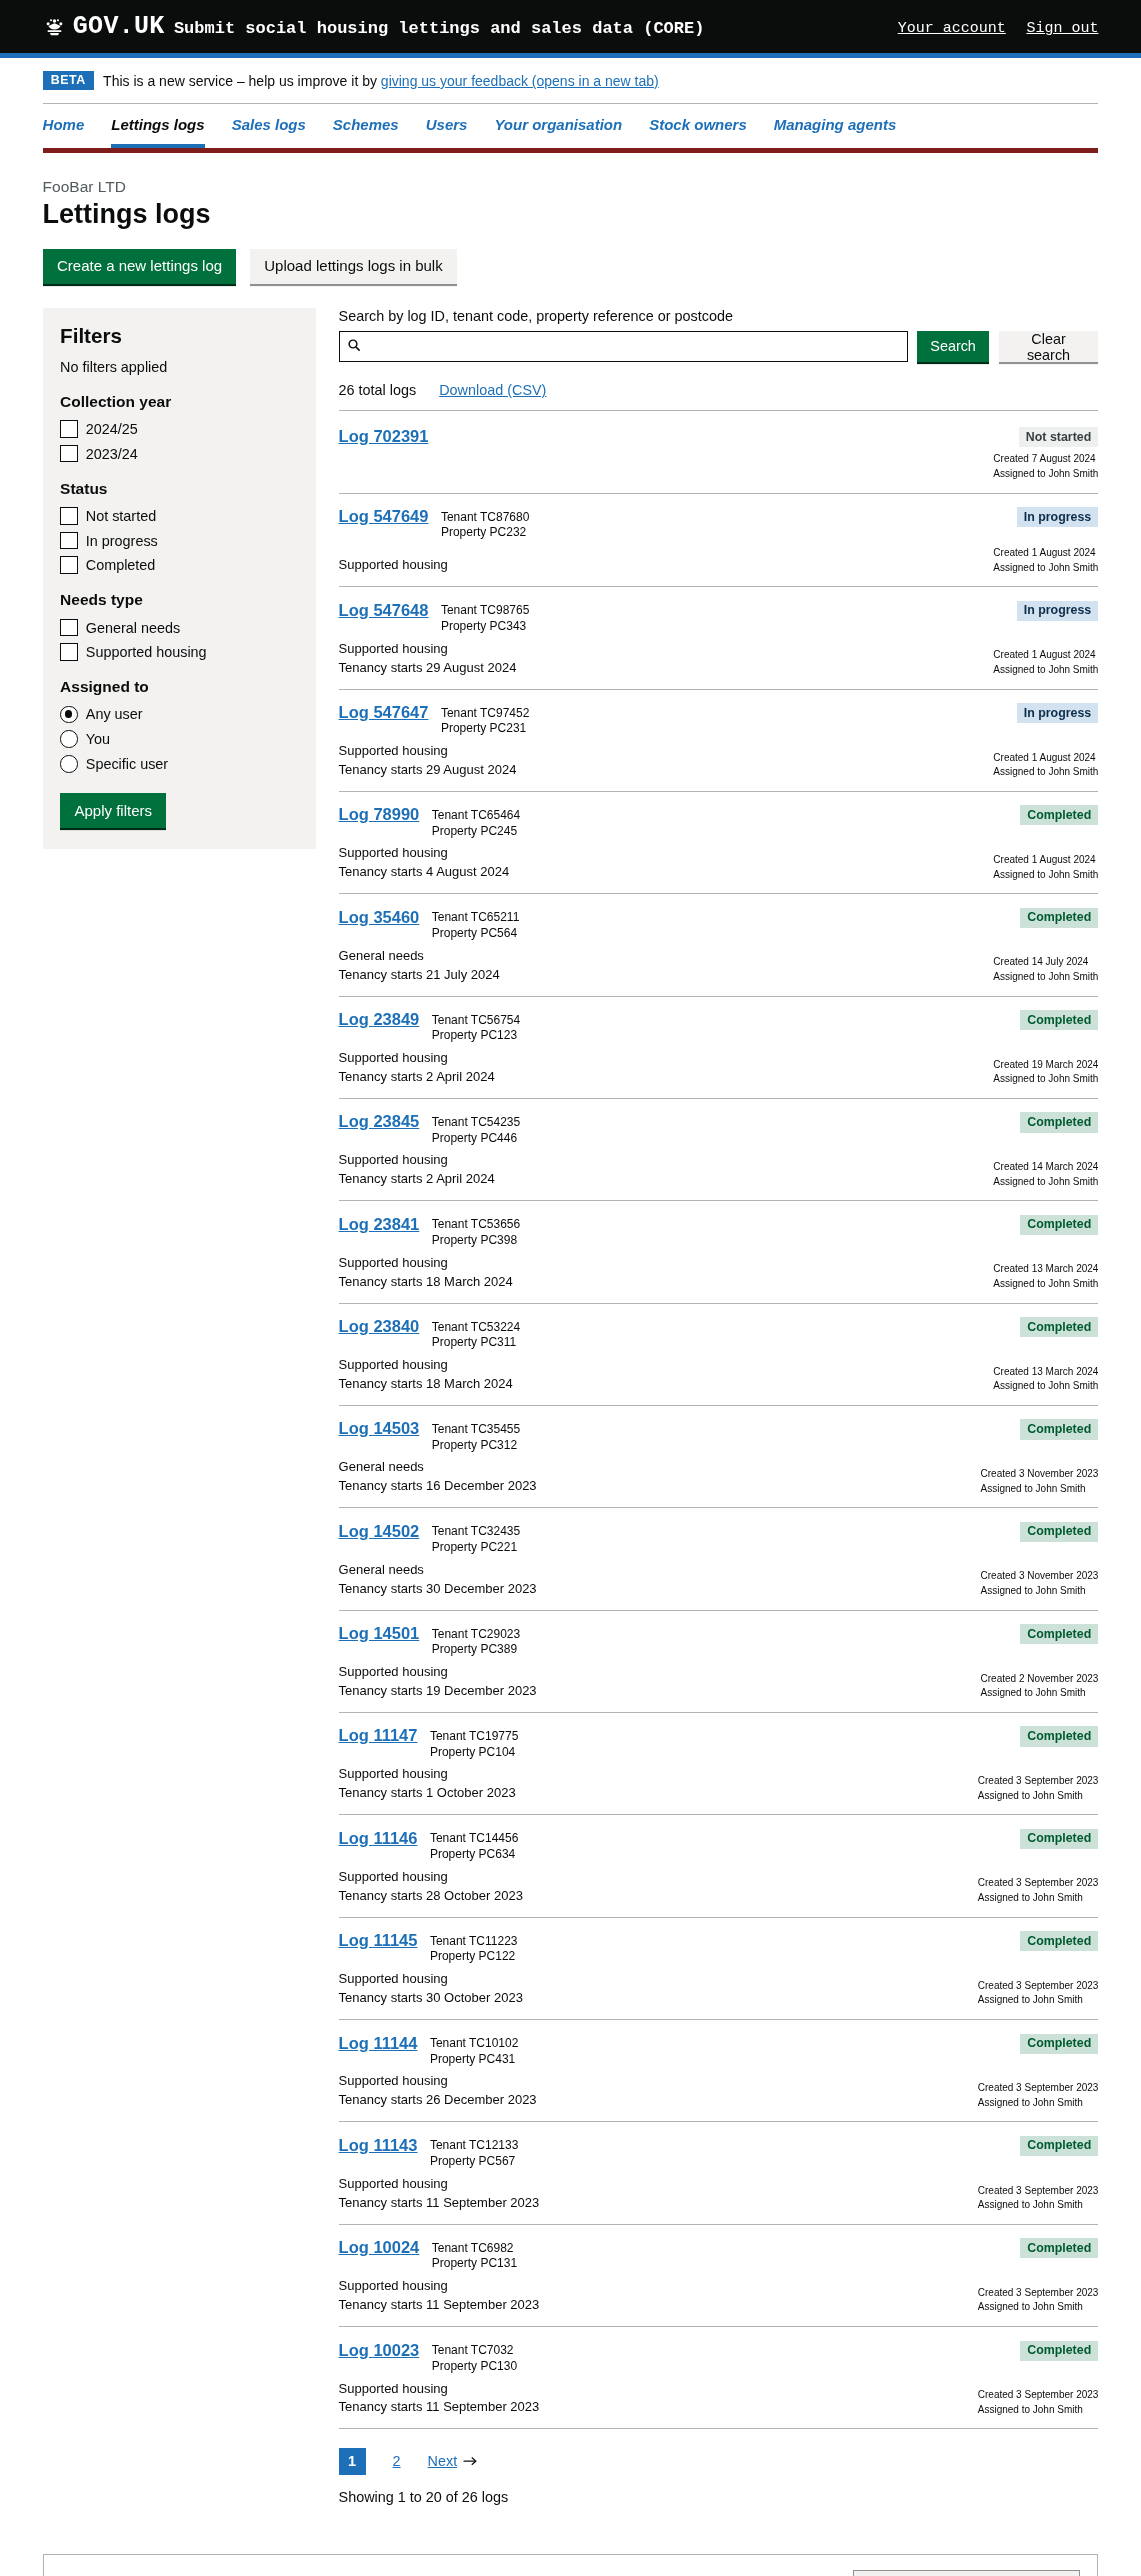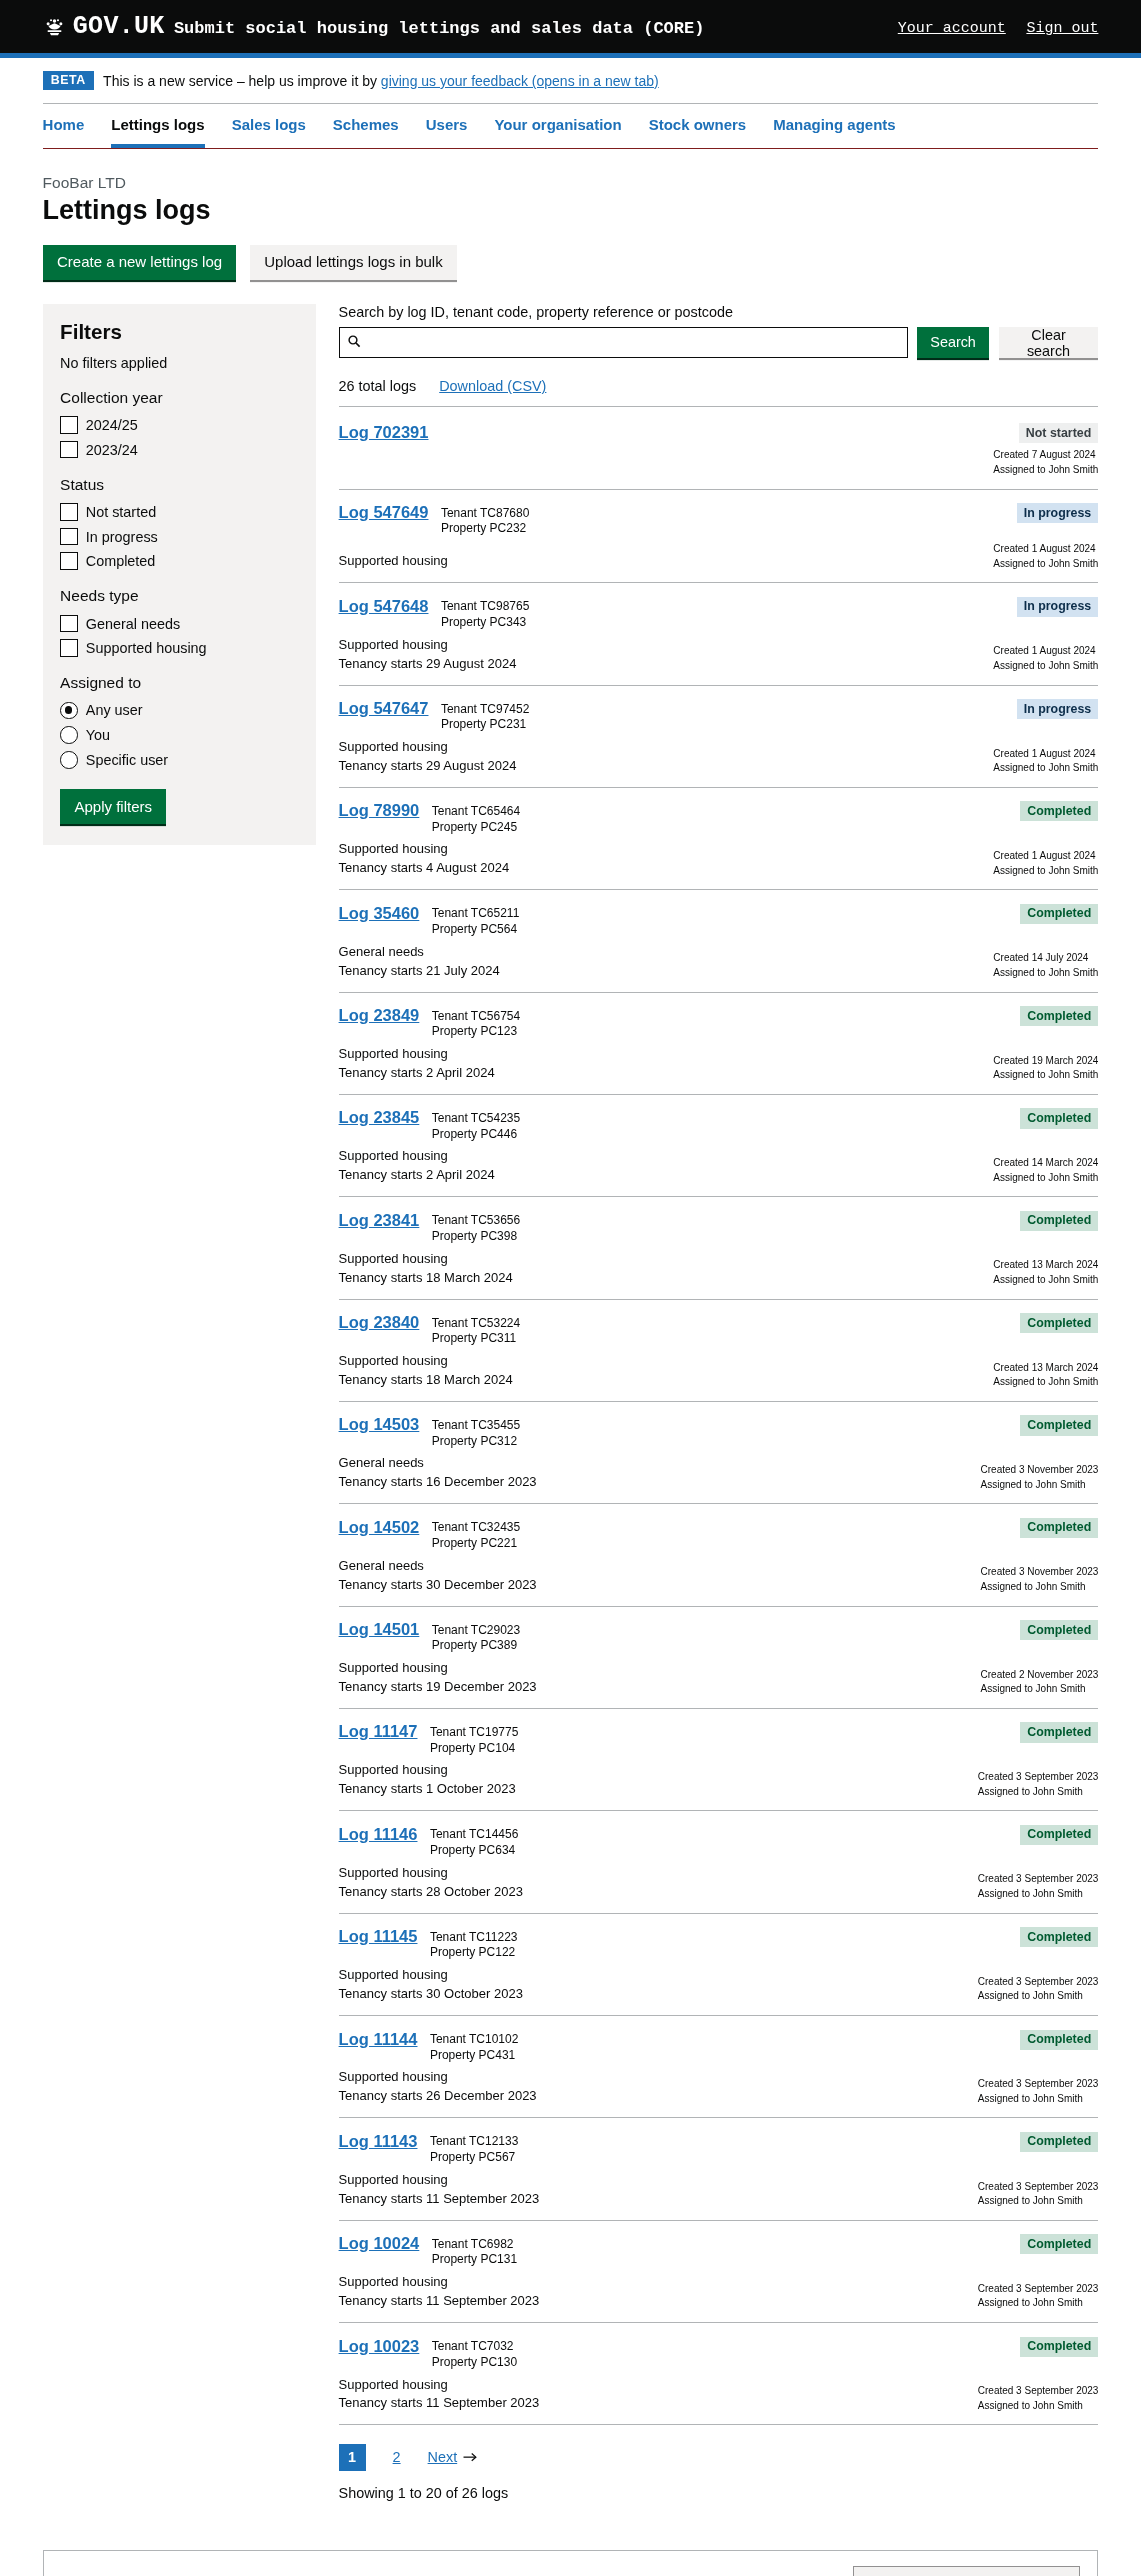--- a/index.html
+++ b/index.html
@@ -73,21 +73,22 @@
     font-weight: bold;
     letter-spacing: 0.5px;
     padding: 3.1px 8.2px 3.6px 8.2px;
     text-transform: uppercase;
     line-height: 1;
   }
   .phase-text { font-size: 14px; color: #0b0c0c; }
 
   
   .primary-nav {
-    border-bottom: 1px solid #7f1d1d;
+    border-bottom: 5px solid #7f1d1d;
+    font-style: italic;
   }
   .nav-list {
     display: flex;
     gap: 27px;
     padding: 0;
     margin: 0;
     list-style: none;
   }
   .nav-item {
     padding: 12.4px 0 10.3px 0;
@@ -159,21 +160,21 @@
     margin: 0 0 11.3px 0;
   }
   .filters-applied {
     font-size: 14.4px;
     color: #0b0c0c;
     margin-bottom: 17.5px;
   }
   .filter-group { margin-bottom: 17.5px; }
   .filter-legend {
     font-size: 15.5px;
-    font-weight: normal;
+    font-weight: bold;
     margin-bottom: 9.3px;
   }
   .opt {
     display: flex;
     align-items: center;
     gap: 8.2px;
     margin-bottom: 7.2px;
   }
   .cbox {
     width: 17.5px; height: 17.5px;

